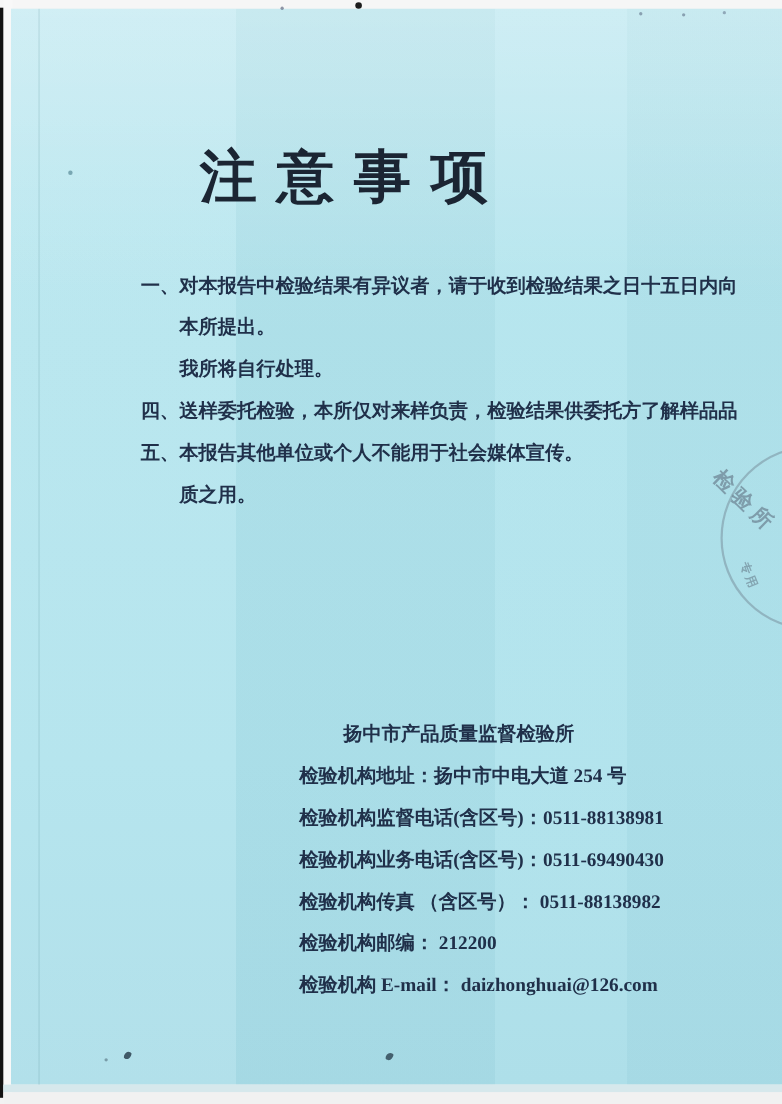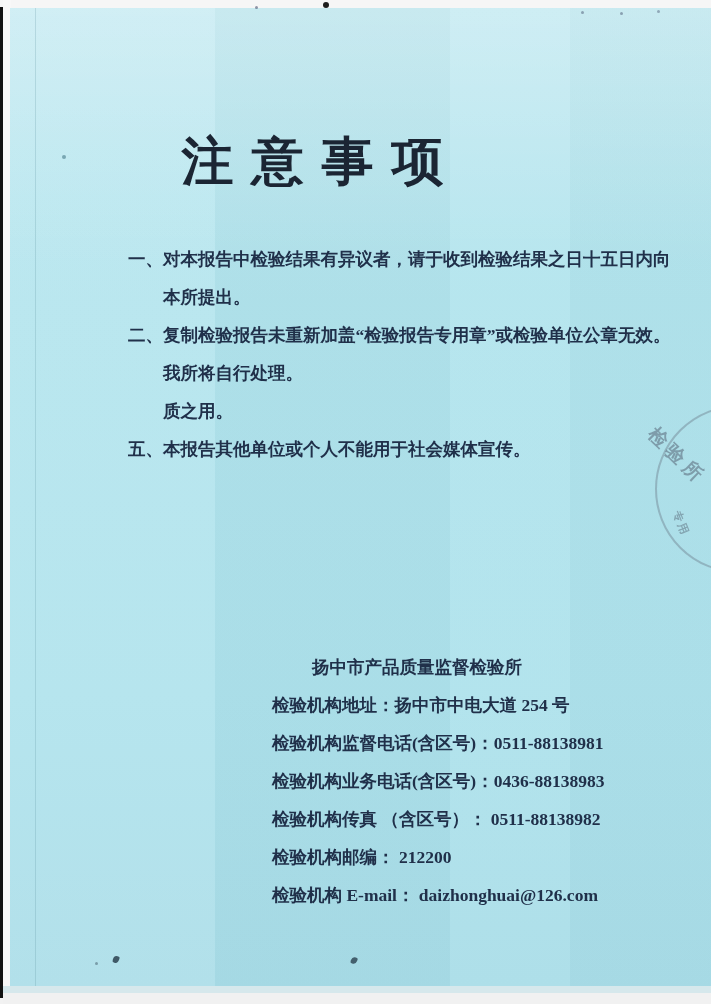--- a/index.html
+++ b/index.html
@@ -79,29 +79,29 @@
     <div class="seal-ring"></div>
     <div class="seal-text">检验所</div>
     <div class="seal-text-small">专用</div>
   </div>
 
   <div class="doc-title">注意事项</div>
 
   <div class="notice">
     <div class="n-row"><span class="n-no">一、</span><span>对本报告中检验结果有异议者，请于收到检验结果之日十五日内向</span></div>
     <div class="n-row n-cont"><span>本所提出。</span></div>
-    <div class="n-row"><span class="n-no">二、</span><span>复制检验报告未重新加盖“检验报告专用章”或检验单位公章无效。</span></div>
     <div class="n-row n-cont"><span>我所将自行处理。</span></div>
+    <div class="n-row"><span class="n-no">四、</span><span>送样委托检验，本所仅对来样负责，检验结果供委托方了解样品品</span></div>
+    <div class="n-row"><span class="n-no">五、</span><span>本报告其他单位或个人不能用于社会媒体宣传。</span></div>
     <div class="n-row n-cont"><span>质之用。</span></div>
-    <div class="n-row"><span class="n-no">五、</span><span>本报告其他单位或个人不能用于社会媒体宣传。</span></div>
   </div>
 
   <div class="contact">
     <div class="c-row c-org">扬中市产品质量监督检验所</div>
     <div class="c-row">检验机构地址：扬中市中电大道 254 号</div>
     <div class="c-row">检验机构监督电话(含区号)：0511-88138981</div>
-    <div class="c-row">检验机构业务电话(含区号)：0436-88138983</div>
+    <div class="c-row">检验机构业务电话(含区号)：0511-69490430</div>
     <div class="c-row">检验机构传真 （含区号）： 0511-88138982</div>
     <div class="c-row">检验机构邮编： 212200</div>
     <div class="c-row">检验机构 E-mail：  daizhonghuai@126.com</div>
   </div>
 
 </div>
 
 </body></html>

